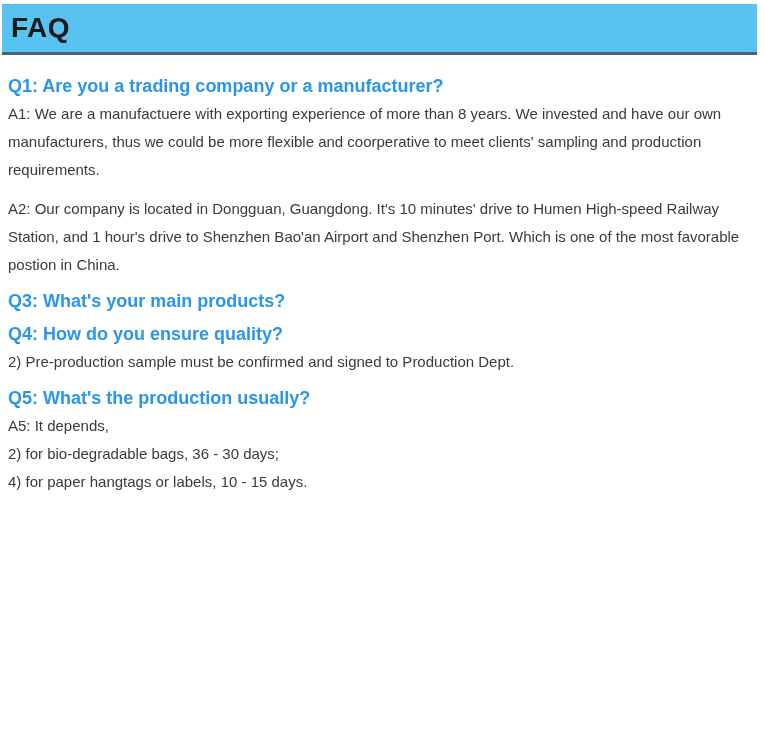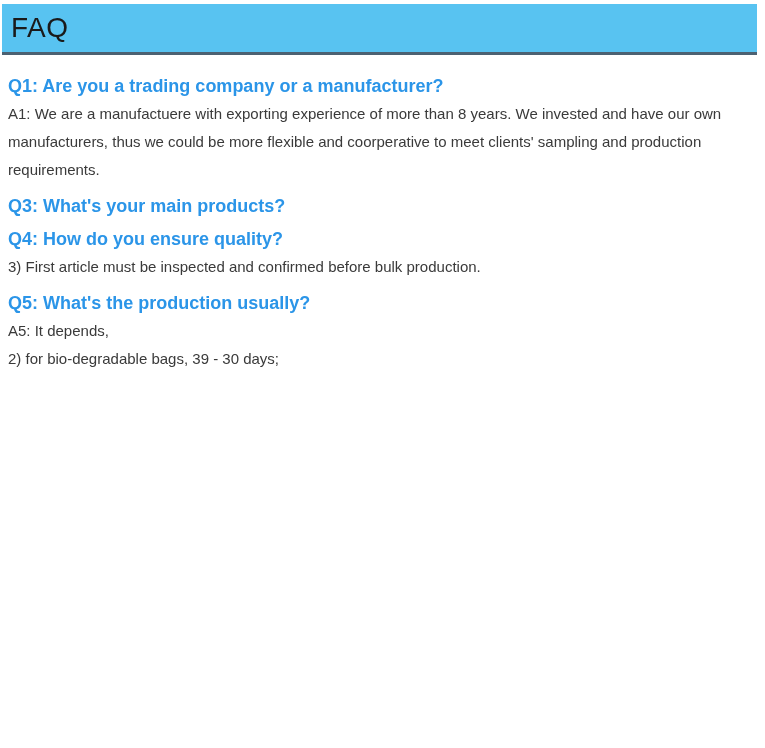--- a/index.html
+++ b/index.html
@@ -19,21 +19,21 @@
     height: 51px;
     background: var(--header-bg, #58C3F1);
     border-bottom: 3px solid var(--header-border, #4C6172);
     display: flex;
     align-items: center;
     padding-left: 9px;
     box-sizing: border-box;
   }
   .faq-header .title {
     font-size: 28px;
-    font-weight: 400;
+    font-weight: 700;
     color: #1a1a1a;
     letter-spacing: 0.5px;
   }
   .faq-body {
     padding: 0 10px 0 8px;
   }
   .faq-item {
     margin-top: 11px;
   }
   .faq-item:first-child {
@@ -62,30 +62,32 @@
 </div>
 
 <div class="faq-body">
 
   <div class="faq-item">
     <h2 class="faq-question">Q1: Are you a trading company or a manufacturer?</h2>
     <p class="faq-answer">A1: We are a manufactuere with exporting experience of more than 8 years. We invested and have our own manufacturers, thus we could be more flexible and coorperative to meet clients' sampling and production requirements.</p>
   </div>
 
   <div class="faq-item">
+    <p class="faq-answer">A2: Our company is located in Dongguan, Guangdong. It's 10 minutes' drive to Humen High-speed Railway Station, and 1 hour's drive to Shenzhen Bao'an Airport and Shenzhen Port. Which is one of the most favorable postion in China.</p>
   </div>
 
   <div class="faq-item">
     <h2 class="faq-question">Q3: What's your main products?</h2>
   </div>
 
   <div class="faq-item">
     <h2 class="faq-question">Q4: How do you ensure quality?</h2>
-    <p class="faq-answer">3) First article must be inspected and confirmed before bulk production.</p>
+    <p class="faq-answer">2) Pre-production sample must be confirmed and signed to Production Dept.</p>
   </div>
 
   <div class="faq-item">
     <h2 class="faq-question">Q5: What's the production usually?</h2>
     <p class="faq-answer">A5: It depends,</p>
-    <p class="faq-answer">2) for bio-degradable bags, 39 - 30 days;</p>
+    <p class="faq-answer">2) for bio-degradable bags, 36 - 30 days;</p>
+    <p class="faq-answer">4) for paper hangtags or labels, 10 - 15 days.</p>
   </div>
 
 </div>
 
 </body></html>

